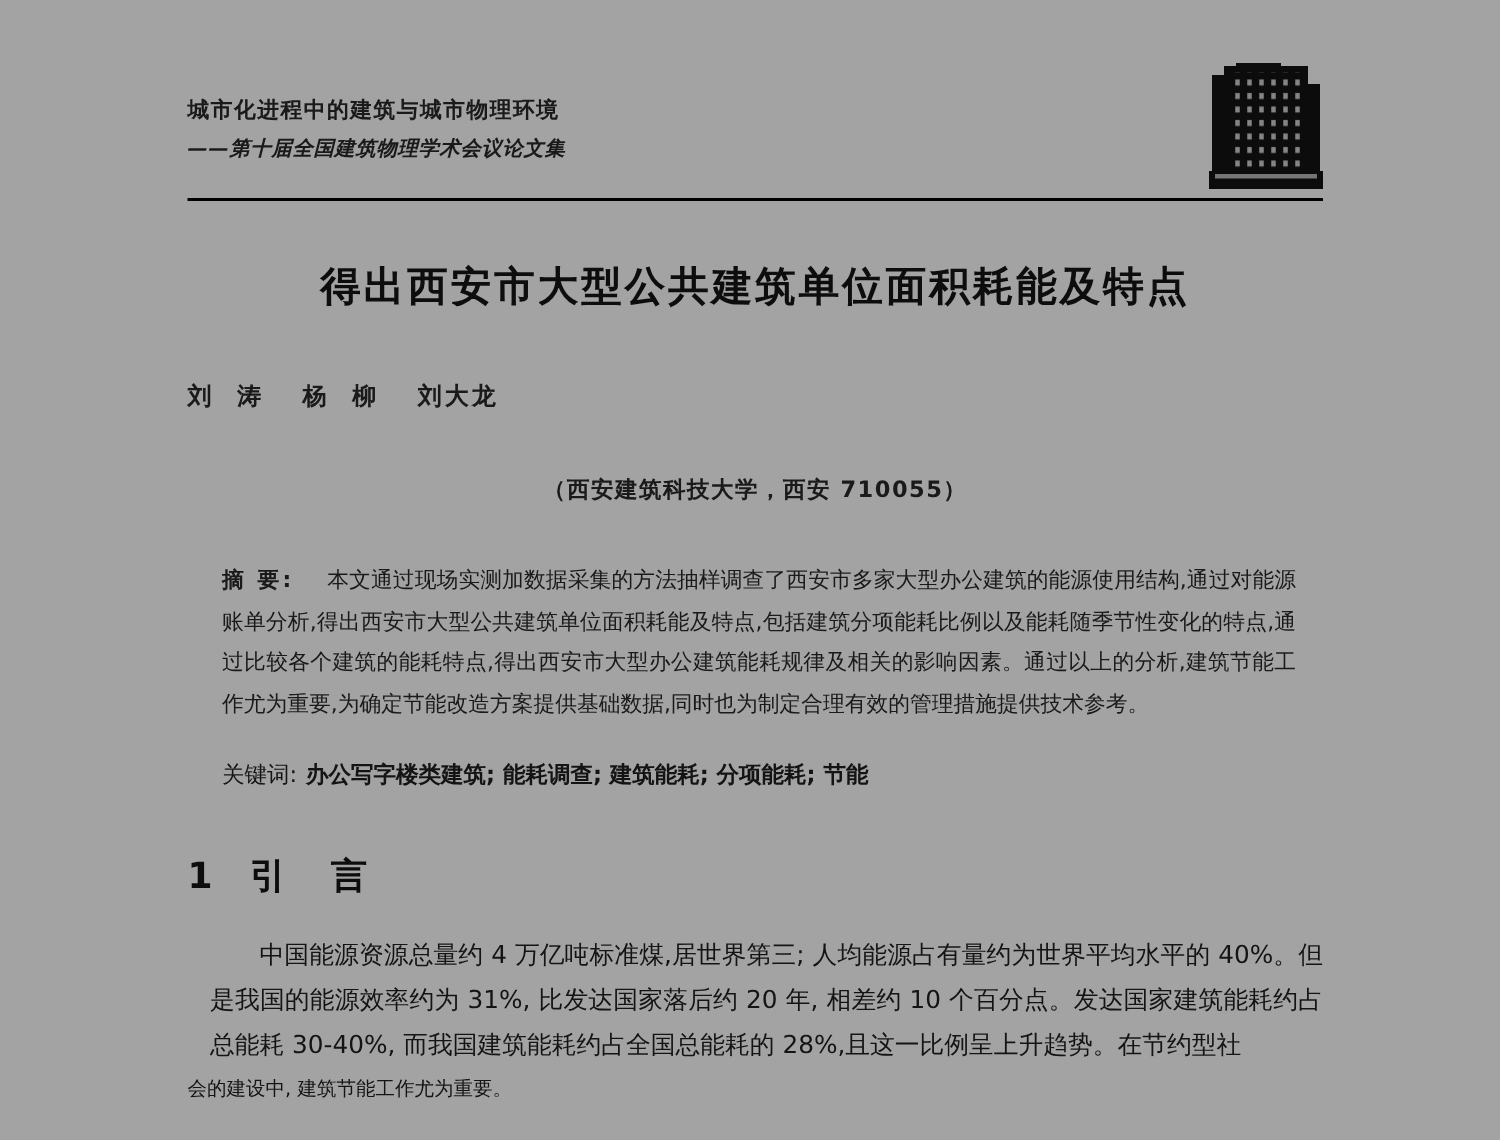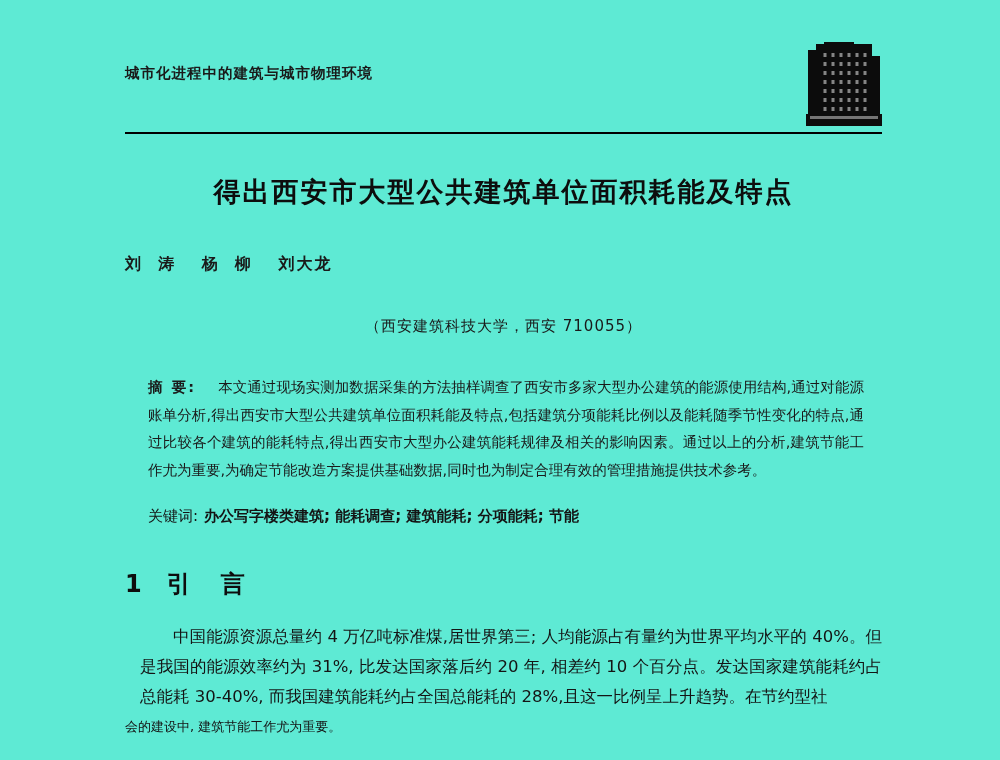--- a/index.html
+++ b/index.html
@@ -1,20 +1,20 @@
 <!DOCTYPE html>
 <html><head>
 <meta charset="utf-8">
 <style>
   html, body { margin: 0; padding: 0; background: #ffffff; }
   .page {
     position: relative;
     width: 1000px;
     height: 760px;
-    background: #5eead4;
+    background: #a3a3a3;
     color: #141414;
     font-family: "DejaVu Sans", "Liberation Sans", sans-serif;
     overflow: hidden;
     box-sizing: border-box;
     padding: 0 118px 0 125px;
   }
 
   
   .page-header {
     display: flex;
@@ -63,20 +63,21 @@
     font-weight: 700;
     color: #1a1a1a;
     white-space: pre-wrap;
   }
   .affiliation {
     margin-top: 42px;
     text-align: center;
     font-size: 15px;
     letter-spacing: 1px;
     color: #1a1a1a;
+    font-weight: bold;
   }
 
   
   .abstract {
     margin: 38px 18px 0 23px;
     font-size: 14.5px;
     line-height: 1.9;
     text-align: justify;
     color: #1a1a1a;
   }
@@ -124,20 +125,21 @@
   }
 </style>
 </head>
 <body>
 
 <div class="page">
 
   <header class="page-header">
     <div class="header-text">
       <div class="series-line1">城市化进程中的建筑与城市物理环境</div>
+      <div class="series-line2">——第十届全国建筑物理学术会议论文集</div>
     </div>
     <div class="header-logo">
       <svg width="76" height="86" viewBox="0 0 76 86" aria-hidden="true">
         <defs>
           <pattern id="win" width="8" height="9" patternUnits="userSpaceOnUse">
             <rect width="8" height="9" fill="#0c0c0c"></rect>
             <rect x="1.5" y="2" width="3" height="4" fill="#e8e8e8" opacity="0.55"></rect>
           </pattern>
         </defs>
         <rect x="10" y="2" width="56" height="74" fill="#0c0c0c"></rect>

